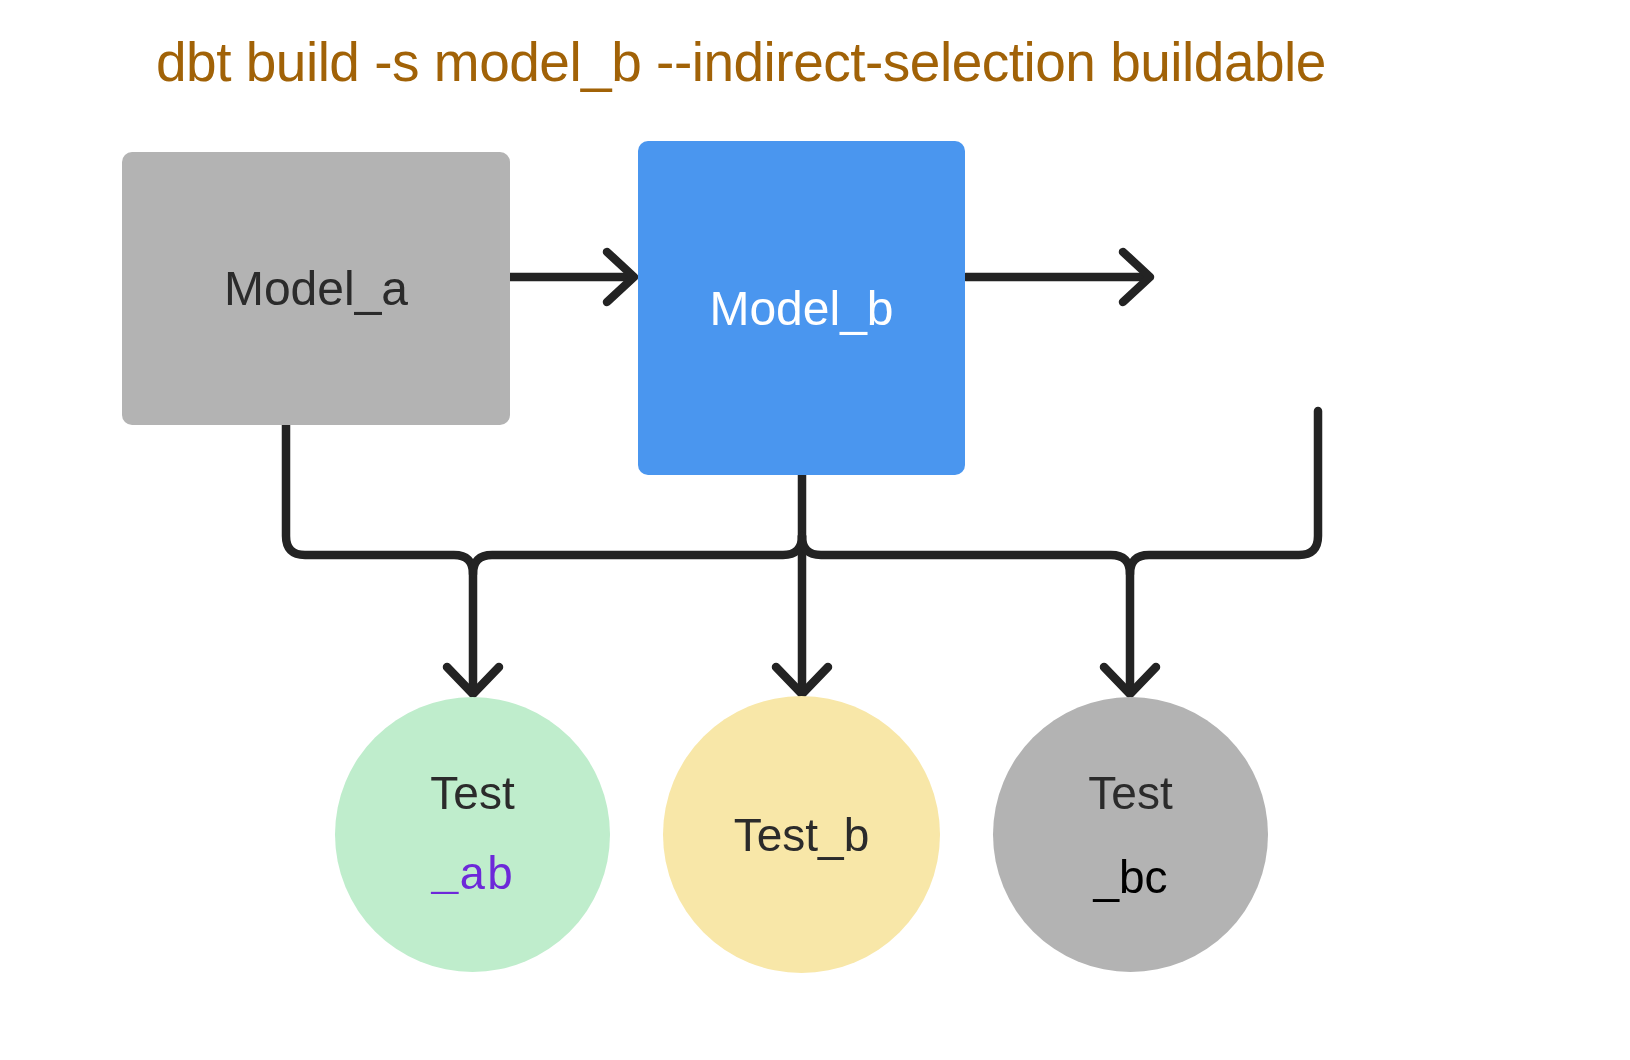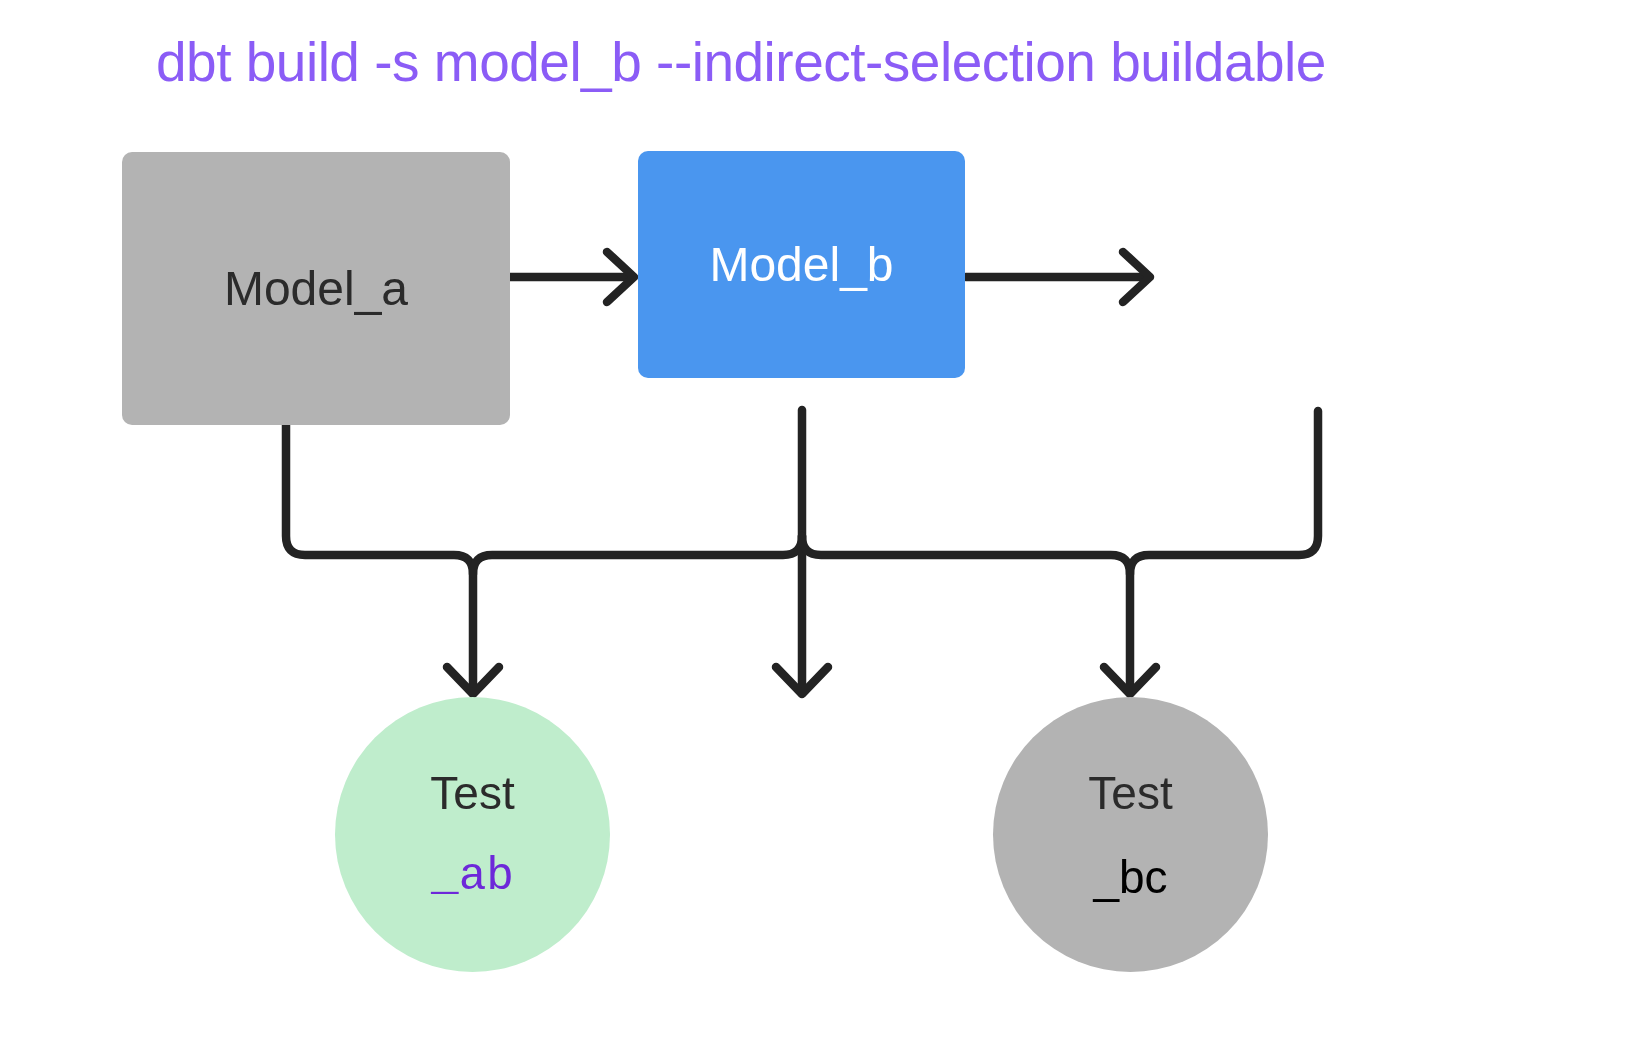--- a/index.html
+++ b/index.html
@@ -41,21 +41,21 @@
     border-radius: 10px;
     display: flex;
     align-items: center;
     justify-content: center;
   }
   .model-node .node-label {
     font-size: 48px;
     font-weight: 400;
   }
   .model-a { left: 122px; top: 152px; width: 388px; height: 273px; }
-  .model-b { left: 638px; top: 151px; width: 327px; height: 227px; }
+  .model-b { left: 638px; top: 141px; width: 327px; height: 334px; }
   .model-c { left: 1154px; top: 141px; width: 328px; height: 270px; }
   .test-node {
     position: absolute;
     border-radius: 50%;
     display: flex;
     flex-direction: column;
     align-items: center;
     justify-content: center;
   }
   .test-node .node-line {
@@ -66,21 +66,21 @@
   }
   .test-ab { left: 335px; top: 697px; width: 275px; height: 275px; }
   .test-b  { left: 663px; top: 696px; width: 277px; height: 277px; }
   .test-bc { left: 993px; top: 697px; width: 275px; height: 275px; }
 </style>
 </head>
 <body>
 
 <div class="canvas" style="background: rgb(255, 255, 255);">
 
-  <div class="diagram-title" style="color: #8b5cf6;">dbt build -s model_b --indirect-selection buildable</div>
+  <div class="diagram-title" style="color: #a16207;">dbt build -s model_b --indirect-selection buildable</div>
 
   <svg class="edge-layer" viewBox="0 0 1630 1060" xmlns="http://www.w3.org/2000/svg">
 
     <path class="edge" d="M 451 277 L 630 277" stroke="#232323"></path>
     <path class="edge" d="M 607 252 L 634 277 L 607 302" stroke="#232323"></path>
 
     <path class="edge" d="M 966 277 L 1146 277" stroke="#232323"></path>
     <path class="edge" d="M 1123 252 L 1150 277 L 1123 302" stroke="#232323"></path>
 
     <path class="edge" d="M 286 413 L 286 536 Q 286 555 305 555 L 454 555 Q 473 555 473 574 L 473 687" stroke="#232323"></path>
@@ -105,19 +105,23 @@
   <div class="model-node model-b" style="background: rgb(74, 150, 239);">
     <span class="node-label" style="color: rgb(255, 255, 255);">Model_b</span>
   </div>
 
 
   <div class="test-node test-ab" style="background: rgb(191, 237, 204);">
     <span class="node-line" style="color: rgb(43, 43, 43);">Test</span>
     <span class="node-line" style="color: #6d28d9; font-family: Liberation Mono, monospace;">_ab</span>
   </div>
 
+  <div class="test-node test-b" style="background: rgb(248, 231, 168);">
+    <span class="node-line" style="color: rgb(43, 43, 43);">Test_b</span>
+    <span class="node-line" style="color: rgb(43, 43, 43);"></span>
+  </div>
 
   <div class="test-node test-bc" style="background: rgb(179, 179, 179);">
     <span class="node-line" style="color: rgb(43, 43, 43);">Test</span>
     <span class="node-line" style="color: #000000;">_bc</span>
   </div>
 
 </div>
 
 </body></html>

